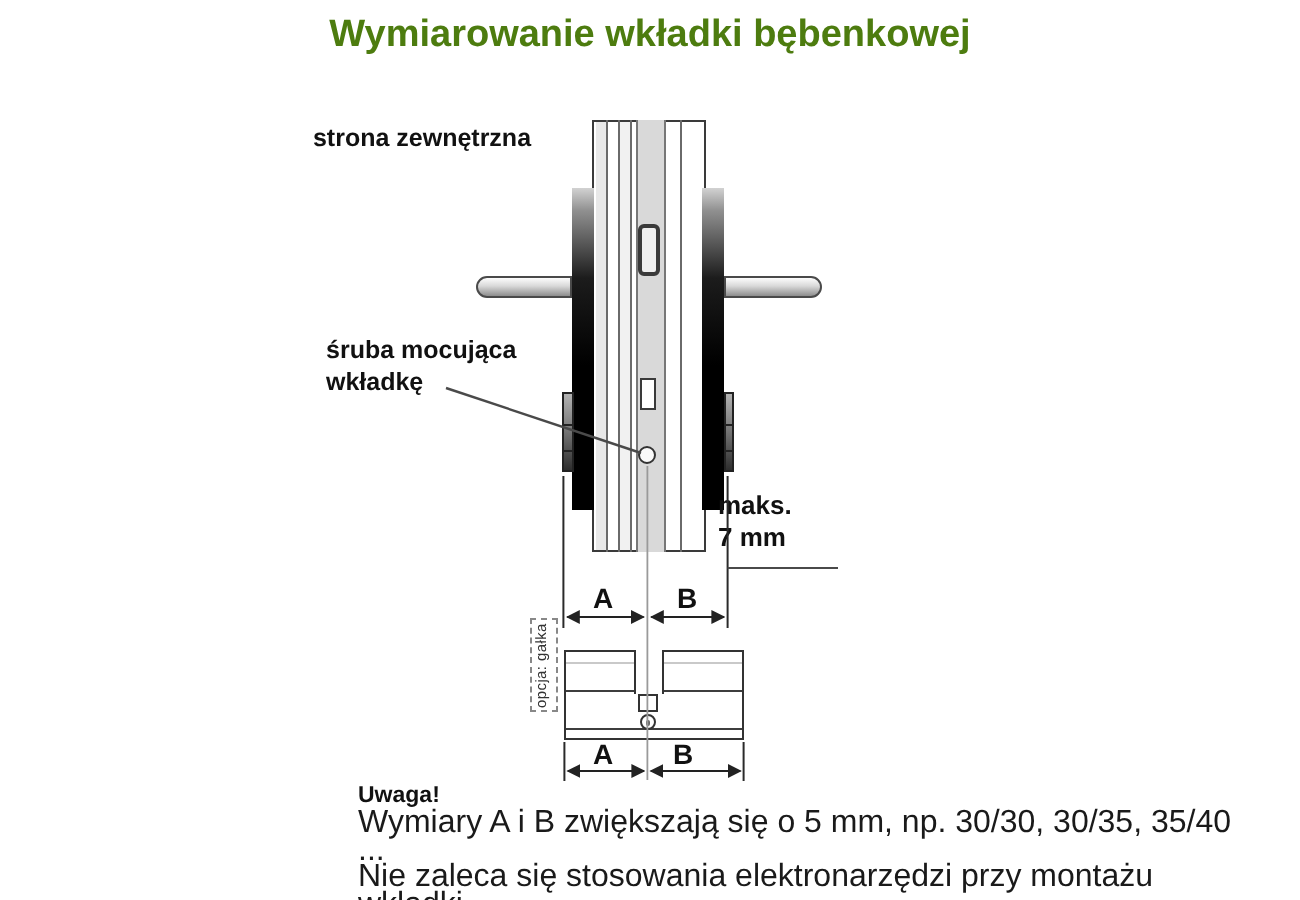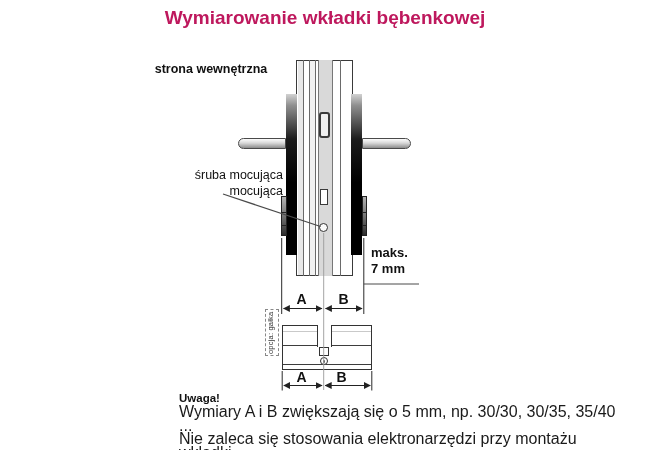--- a/index.html
+++ b/index.html
@@ -1,21 +1,21 @@
 <!DOCTYPE html>
 <html><head>
 <meta charset="utf-8">
 <style>
   html,body{margin:0;padding:0;background:#fff;}
   #canvas{
     position:relative;width:650px;height:450px;background:#ffffff;
     font-family:"Liberation Sans", sans-serif;color:#111;overflow:hidden;
   }
   .abs{position:absolute;}
-  .title{left:0;top:7px;width:650px;text-align:center;font-size:19px;font-weight:bold;color:#be185d;}
+  .title{left:0;top:7px;width:650px;text-align:center;font-size:19px;font-weight:bold;color:#4d7c0f;}
   .sidelabel{top:62px;width:150px;text-align:center;font-size:12.5px;font-weight:bold;}
   .lab-inner{left:136px;}
   .lab-outer{left:363px;}
   
   .door{left:296px;top:60px;width:56.5px;height:216px;background:#fff;border:1.5px solid #3a3a3a;box-sizing:border-box;}
   .vline{top:60px;height:216px;width:1px;background:#6a6a6a;}
   .shade{top:61px;height:214px;}
   .cylstrip{left:317.5px;top:60px;width:13px;height:216px;background:#d9d9d9;
     border-left:1px solid #777;border-right:1px solid #777;box-sizing:content-box;}
   .keyrect{left:318.5px;top:112px;width:11px;height:26px;border:2px solid #3a3a3a;border-radius:3px;background:#efefef;box-sizing:border-box;}
@@ -25,22 +25,22 @@
     background:linear-gradient(180deg,#d2d2d2 0%,#909090 7%,#1c1c1c 28%,#000 55%,#000 100%);}
   .esc-l{left:285.5px;} .esc-r{left:351px;}
   .protrusion{top:196px;width:5.5px;height:40px;
     background:linear-gradient(180deg,#b2b2b2 0%,#7a7a7a 45%,#2e2e2e 100%);border:0.5px solid #222;box-sizing:border-box;}
   .pro-l{left:281px;} .pro-r{left:361.5px;}
   .proline{left:0;width:100%;height:1px;background:#222;}
   .rod{top:137.5px;width:48.5px;height:11.5px;border:1px solid #4a4a4a;box-sizing:border-box;
     background:linear-gradient(180deg,#fdfdfd 0%,#d8d8d8 45%,#8d8d8d 100%);}
   .rod-l{left:237.5px;border-radius:6px 0 0 6px;}
   .rod-r{left:362px;border-radius:0 6px 6px 0;}
-  .screwlabel{left:163px;top:167px;width:120px;font-size:12.5px;font-weight:normal;line-height:16px;text-align:right;}
-  .makslabel{left:371px;top:245px;width:60px;font-size:13px;font-weight:bold;line-height:15.5px;}
+  .screwlabel{left:163px;top:167px;width:120px;font-size:12.5px;font-weight:bold;line-height:16px;text-align:left;}
+  .makslabel{left:359px;top:245px;width:60px;font-size:13px;font-weight:bold;line-height:15.5px;}
   .dimlabel{width:20px;text-align:center;font-size:14px;font-weight:bold;}
   
   .knobbox{left:264.5px;top:309px;width:14px;height:47px;border:1px dashed #888;box-sizing:border-box;}
   .knobtext{left:0.5px;top:1px;width:12px;height:44px;font-size:7.5px;color:#333;
     writing-mode:vertical-rl;transform:rotate(180deg);text-align:center;letter-spacing:0.2px;}
   .cylbody{left:281.8px;top:324.5px;width:90.5px;height:45.5px;border:1.2px solid #333;background:#fff;box-sizing:border-box;}
   .cylline{left:0;width:100%;height:1px;}
   .slot{left:316.8px;top:324.5px;width:15.5px;height:22.5px;background:#fff;
     border-left:1.2px solid #333;border-right:1.2px solid #333;box-sizing:border-box;}
   .notch{left:319.3px;top:346.5px;width:10px;height:9.5px;border:1.2px solid #333;background:#fff;box-sizing:border-box;}
@@ -52,21 +52,21 @@
   .notes-line{font-size:16px;line-height:13.6px;color:#1a1a1a;}
   svg.overlay{position:absolute;left:0;top:0;pointer-events:none;}
 </style>
 </head>
 <body>
 
 <div id="canvas">
 
   <div class="abs title">Wymiarowanie wkładki bębenkowej</div>
 
-  <div class="abs sidelabel lab-inner">strona wewnętrzna</div>
+  <div class="abs sidelabel lab-inner">strona zewnętrzna</div>
 
   <div class="abs rod rod-l"></div>
   <div class="abs rod rod-r"></div>
 
   <div class="abs door"></div>
   <div class="abs shade" style="left:297.5px;width:5px;background:#e8e8e8;"></div>
   <div class="abs shade" style="left:309px;width:5.5px;background:#f1f1f1;"></div>
   <div class="abs vline" style="left:302.5px;"></div>
   <div class="abs vline" style="left:308.5px;"></div>
   <div class="abs vline" style="left:314.5px;"></div>
@@ -83,21 +83,21 @@
     <div class="abs proline" style="top:15px;"></div>
     <div class="abs proline" style="top:28px;"></div>
   </div>
   <div class="abs protrusion pro-r">
     <div class="abs proline" style="top:15px;"></div>
     <div class="abs proline" style="top:28px;"></div>
   </div>
 
   <div class="abs screwlabel">
     <div>śruba mocująca</div>
-    <div>mocująca</div>
+    <div>wkładkę</div>
   </div>
 
   <div class="abs makslabel">
     <div>maks.</div>
     <div>7 mm</div>
   </div>
 
   <div class="abs dimlabel" style="left:291.5px;top:291px;">A</div>
   <div class="abs dimlabel" style="left:333.5px;top:291px;">B</div>
 

